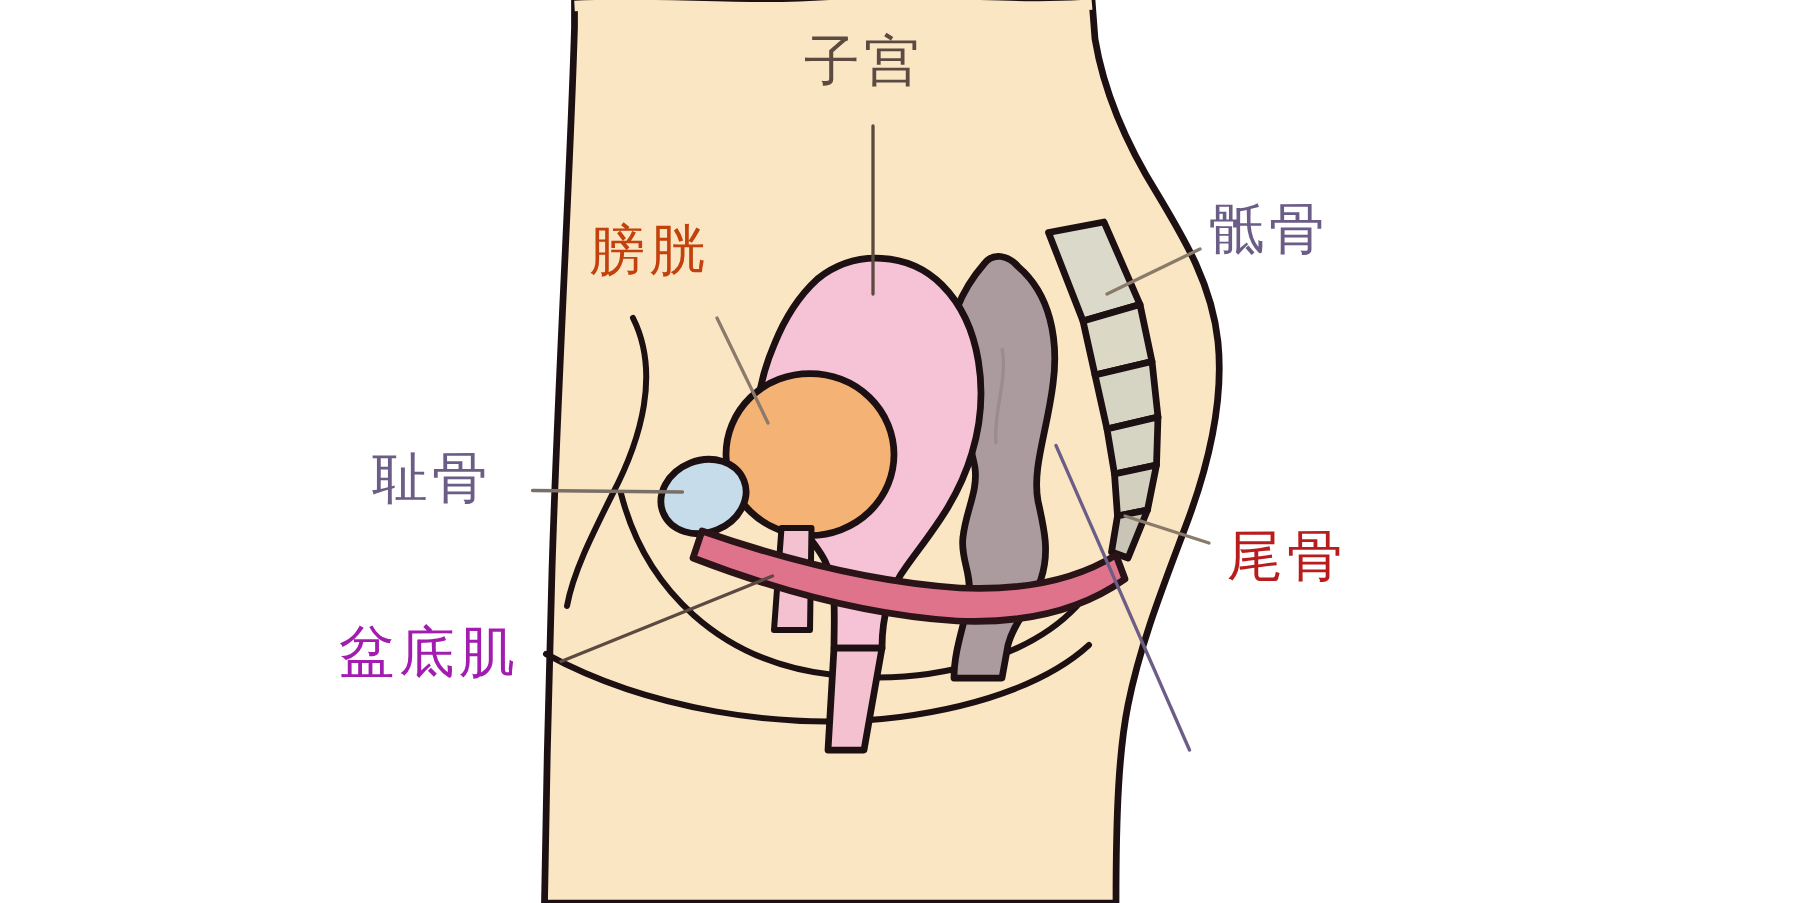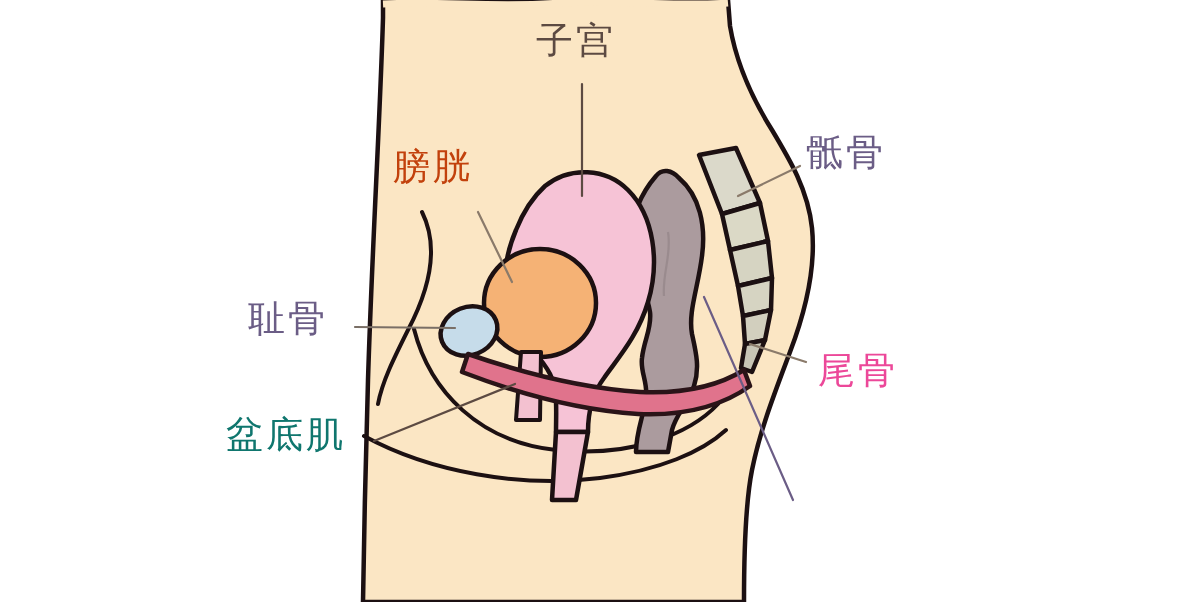--- a/index.html
+++ b/index.html
@@ -147,16 +147,16 @@
       <line x1="806" y1="362" x2="750" y2="344" stroke="#8a7a6a"></line>
       <line x1="374" y1="441" x2="515" y2="384" stroke="#5c4a42"></line>
       <line x1="793" y1="500" x2="704" y2="297" stroke="#6b5d86"></line>
     </g>
   </svg>
 
   <div class="lbl lbl-brown" style="left: 536px; top: 22px; color: rgb(92, 74, 66);">子宫</div>
   <div class="lbl lbl-brown" style="left: 393px; top: 148px; color: #c2410c;">膀胱</div>
   <div class="lbl lbl-purple" style="left: 248px; top: 300px; color: rgb(107, 93, 134);">耻骨</div>
   <div class="lbl lbl-purple" style="left: 806px; top: 134px; color: rgb(107, 93, 134);">骶骨</div>
-  <div class="lbl lbl-purple" style="left: 818px; top: 352px; color: #ec4899;">尾骨</div>
-  <div class="lbl lbl-purple" style="left: 226px; top: 416px; color: #0f766e;">盆底肌</div>
+  <div class="lbl lbl-purple" style="left: 818px; top: 352px; color: #b91c1c;">尾骨</div>
+  <div class="lbl lbl-purple" style="left: 226px; top: 416px; color: #a21caf;">盆底肌</div>
 
 </div>
 
 </body></html>

